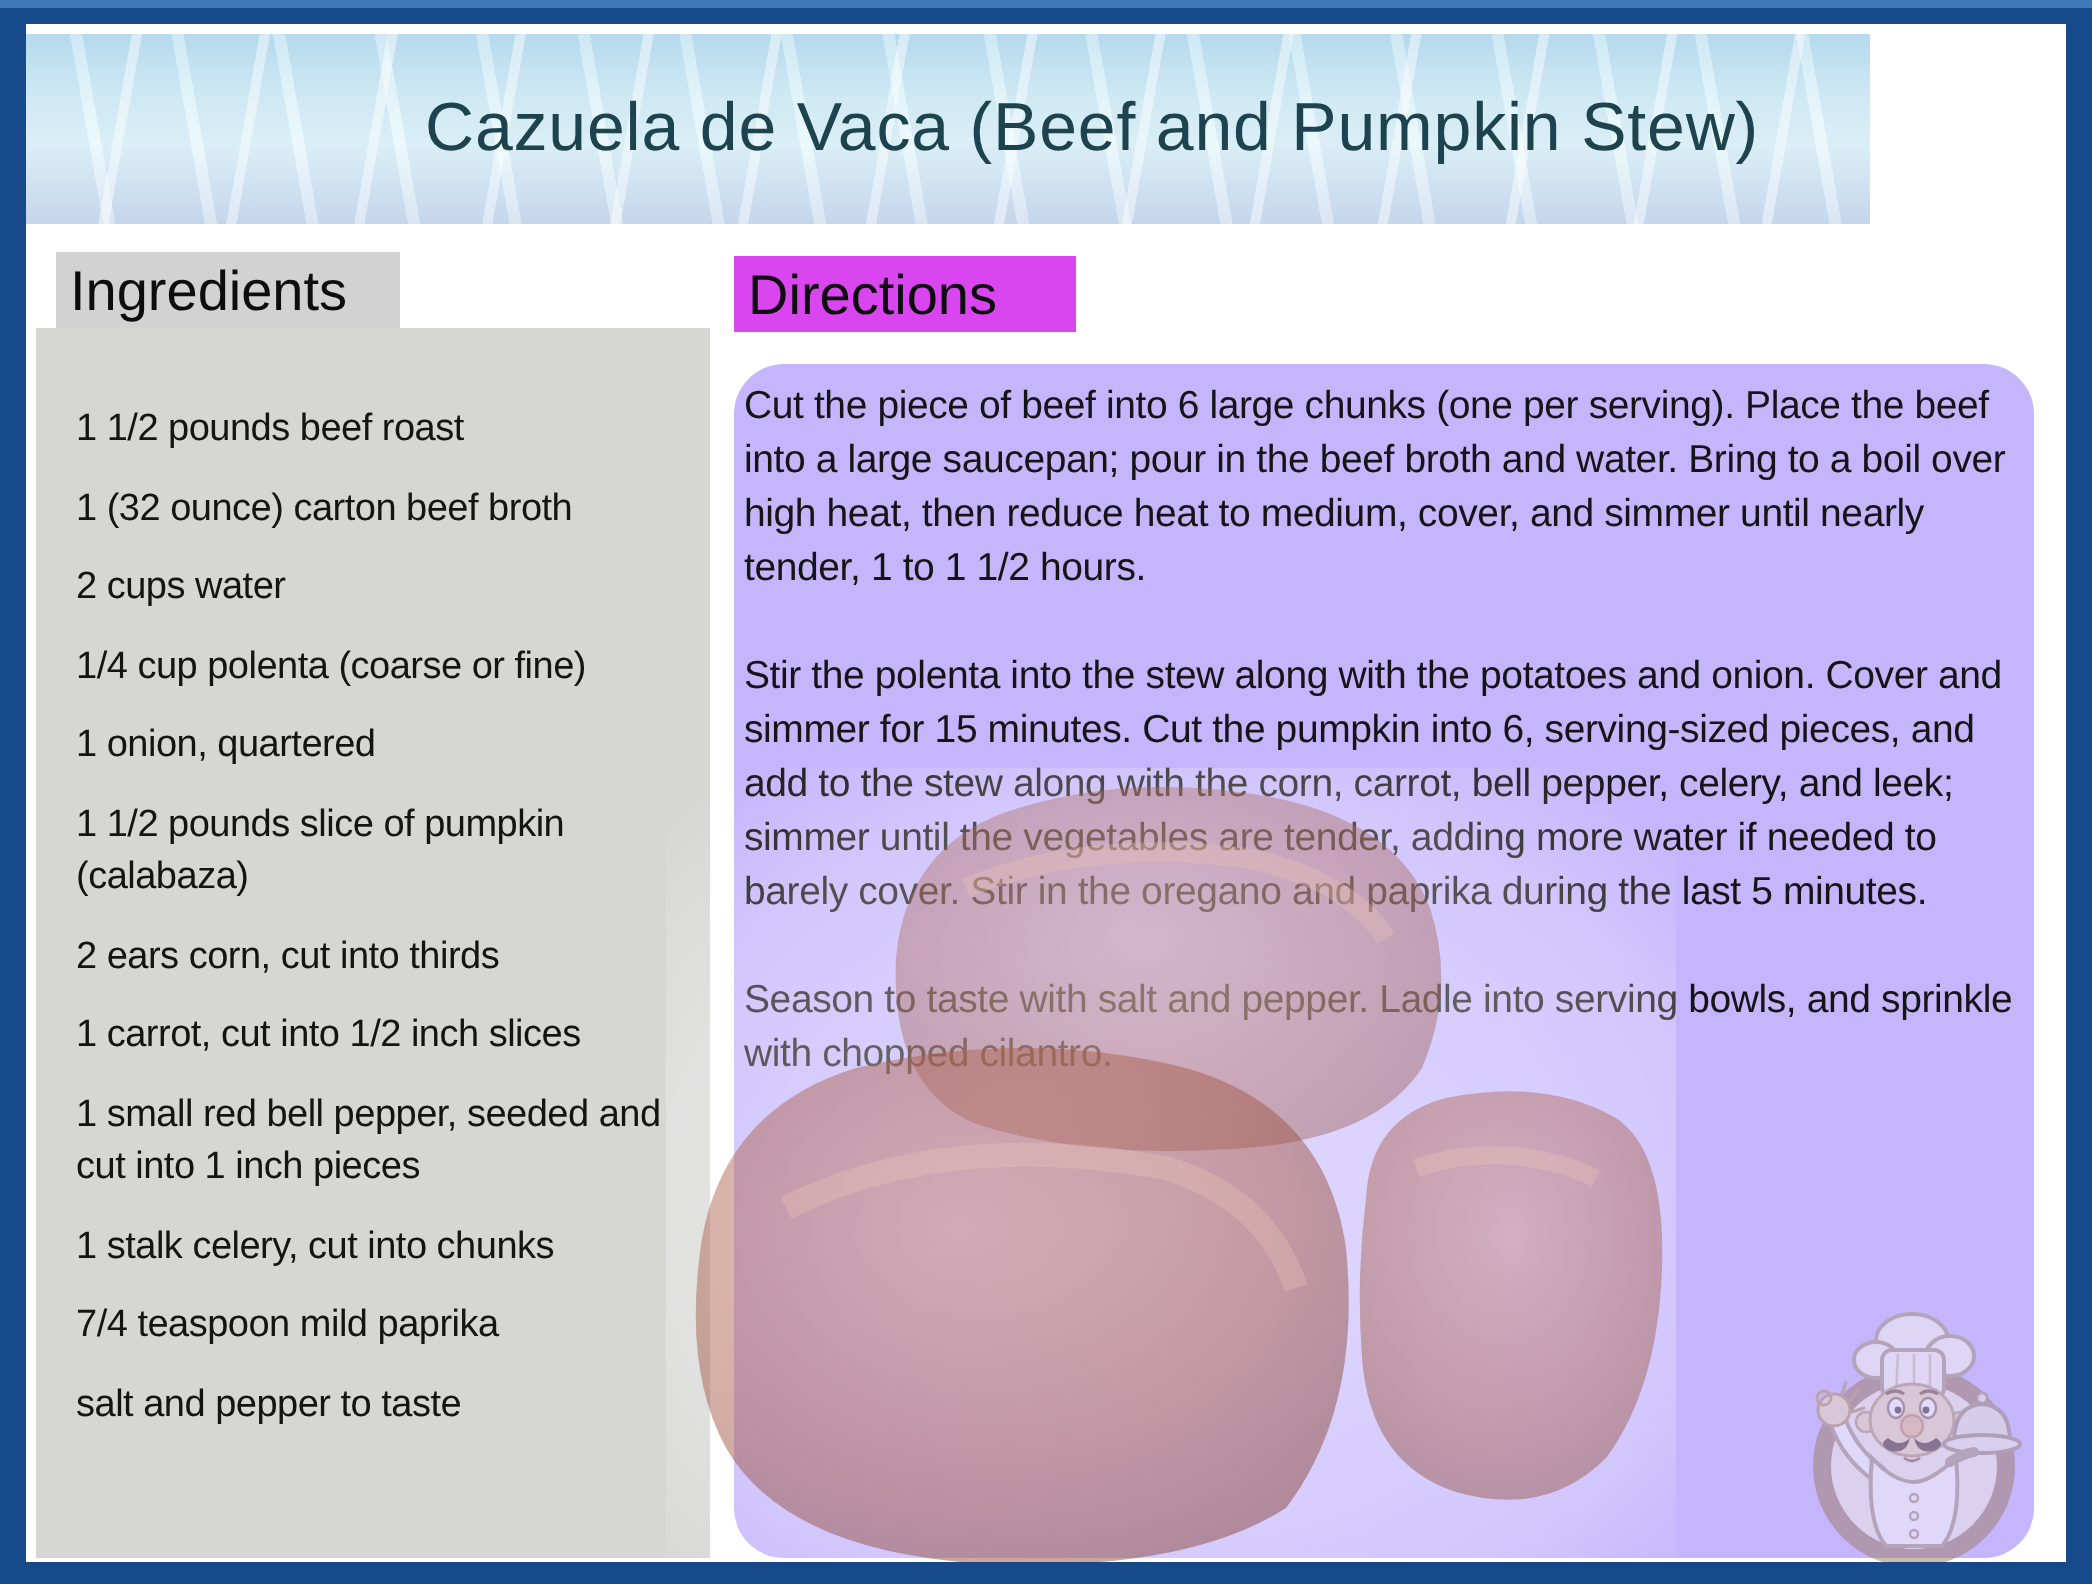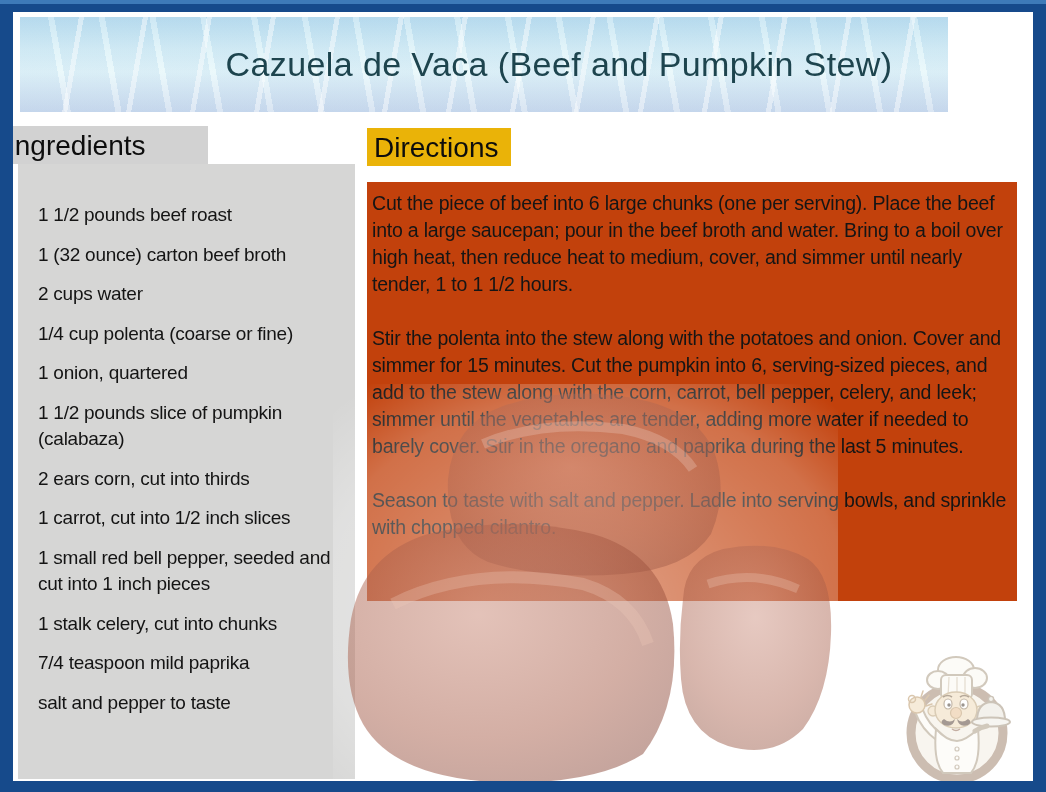--- a/index.html
+++ b/index.html
@@ -8,51 +8,51 @@
     font-family:"Liberation Sans","DejaVu Sans",sans-serif;
   }
   .frame-border{
     position:absolute;inset:0;z-index:6;pointer-events:none;
     border-top:12px solid #164a8b;border-left:13px solid #164a8b;
     border-right:13px solid #164a8b;border-bottom:11px solid #164a8b;
   }
   .top-sheen{position:absolute;left:0;top:0;width:100%;height:4px;background:#3e7ab8;z-index:7;}
 
   .banner{
-    position:absolute;left:20px;top:17px;width:928px;height:95px;z-index:0;
+    position:absolute;left:7px;top:17px;width:928px;height:95px;z-index:0;
     background:
       repeating-linear-gradient(100deg, rgba(255,255,255,0) 0 58px, rgba(255,255,255,0.45) 58px 63px),
       repeating-linear-gradient(80deg, rgba(140,170,215,0.10) 0 44px, rgba(255,255,255,0.28) 44px 50px),
       linear-gradient(180deg,#badff0 0%,#d7f0f7 34%,#e3f6fa 58%,#cbdbee 100%);
   }
   .banner h1{
     margin:0;font-size:34px;font-weight:400;color:#1d444e;letter-spacing:0.4px;
     line-height:95px;text-align:center;padding-left:150px;white-space:nowrap;
   }
 
   .panel-heading{
     position:absolute;z-index:2;background:#d2d2d2;
   }
   .panel-heading h2{
     margin:0;font-size:28px;font-weight:400;color:#0d0d0d;line-height:40px;padding-left:7px;
   }
-  .ing-heading-box{left:0;top:126px;width:208px;height:38px;}
-  .dir-heading-box{left:367px;top:128px;width:144px;height:38px;background:#eab308;}
+  .ing-heading-box{left:28px;top:126px;width:172px;height:38px;}
+  .dir-heading-box{left:367px;top:128px;width:171px;height:38px;background:#d946ef;}
 
   .ing-body{
     position:absolute;left:18px;top:164px;width:337px;height:615px;background:#d6d6d5;z-index:0;
   }
   .ing-list{
     position:relative;z-index:2;padding:25px 4px 0 7px;
     font-size:19px;line-height:26.5px;letter-spacing:-0.25px;color:#141414;
   }
   .ing-line{margin:13px;}
 
   .dir-body{
-    position:absolute;left:367px;top:182px;width:650px;height:419px;background:#c2410c;z-index:0;
+    position:absolute;left:367px;top:182px;width:650px;height:597px;background:#c4b5fd;z-index:0;border-radius:25px;
   }
   .dir-text{
     position:relative;z-index:2;padding:8px 8px 0 5px;
     font-size:19.5px;line-height:27px;letter-spacing:-0.2px;color:#151515;
   }
   .dir-text p{margin:0 0 27px 0;}
 
   .beef-photo{position:absolute;left:333px;top:384px;width:505px;height:404px;z-index:1;pointer-events:none;}
   .chef-logo{position:absolute;left:899px;top:649px;width:116px;height:138px;z-index:3;opacity:0.5;pointer-events:none;}
 </style>

